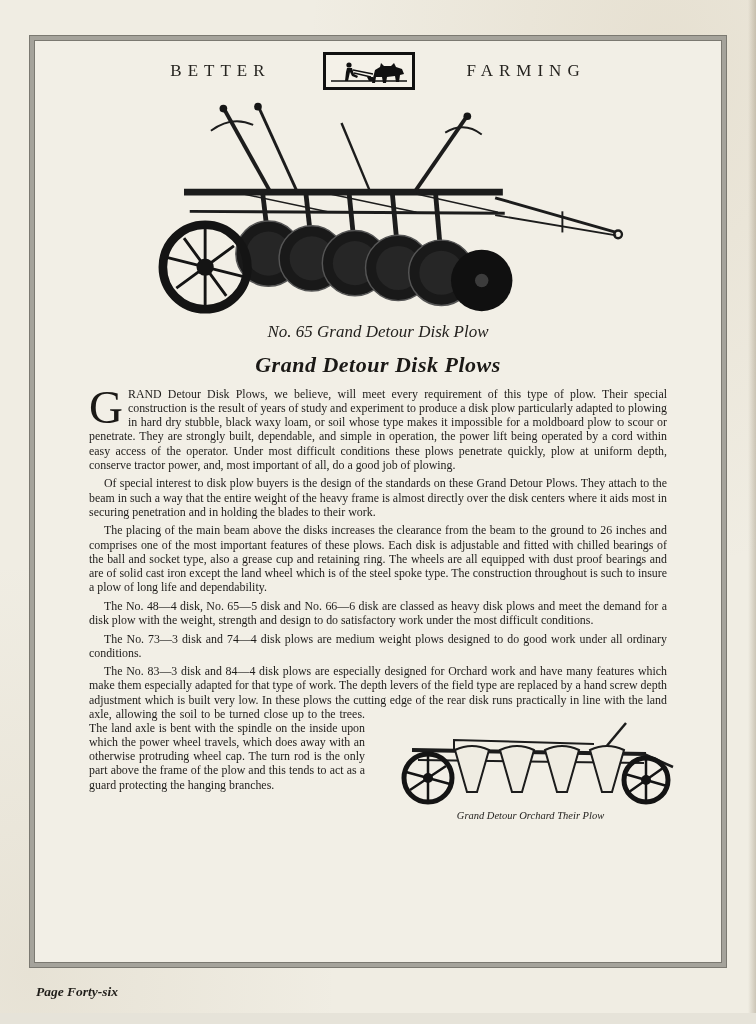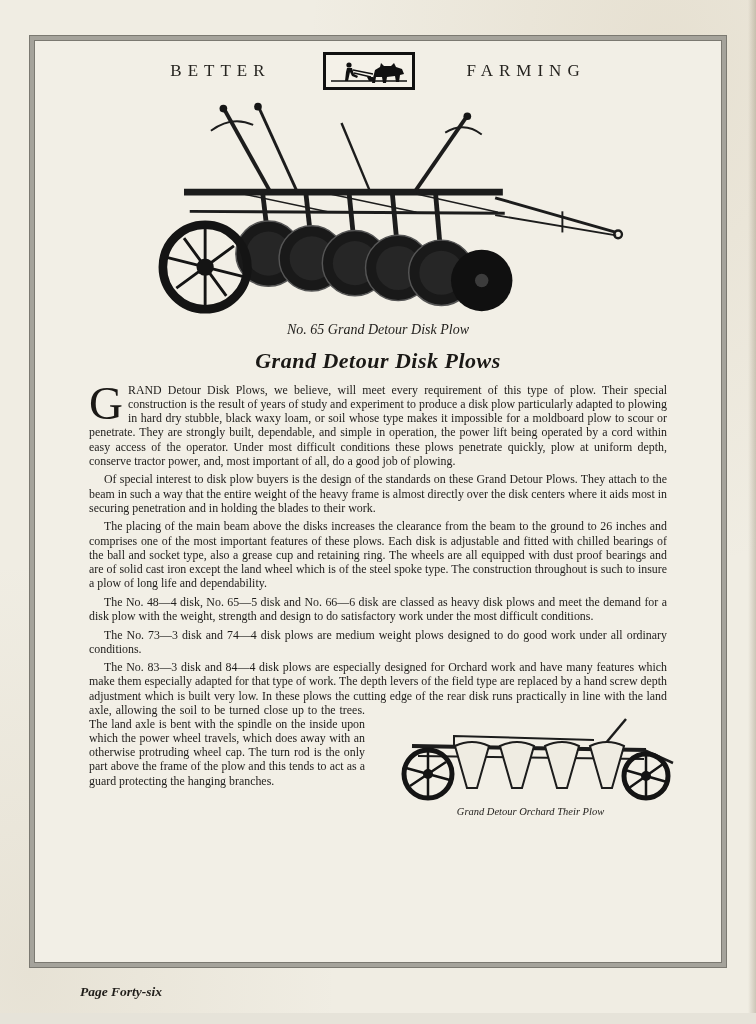--- a/index.html
+++ b/index.html
@@ -22,37 +22,37 @@
     position: absolute; left: 30px; right: 30px; top: 36px; bottom: 46px;
     border: 4px solid #a5a39b;
     box-shadow: 0 0 0 1px #7b7971, inset 0 0 0 1px #7b7971;
     background: #f2efe6;
   }
   .content { position: absolute; inset: 5px; padding: 5px 50px 0; overflow: hidden; }
   .masthead { display: flex; justify-content: center; align-items: center; gap: 52px; margin: 2px 0 4px; }
   .masthead .word { font-size: 17px; letter-spacing: 6px; color: #262420; }
   .logo-box { width: 92px; height: 38px; flex: 0 0 auto; }
   .figure-main { text-align: center; margin: 8px 0 0; }
-  .fig-caption { text-align: center; font-style: italic; font-size: 14px; margin-top: 2px; color: #24221f; }
+  .fig-caption { text-align: center; font-style: italic; font-size: 17px; margin-top: 2px; color: #24221f; }
   h1.title {
     text-align: center; font-style: italic; font-weight: bold;
     font-size: 22px; margin: 10px 0 9px; letter-spacing: .5px; color: #1b1916;
   }
   .body-text { font-size: 11.9px; line-height: 1.19; text-align: justify; }
   .para { margin: 0 0 4.5px; text-indent: 15px; }
   .para.first { text-indent: 0; }
   .dropcap {
     float: left; font-size: 47px; line-height: 34px;
     padding: 3px 5px 0 0; color: #1b1916;
   }
   .orchard-figure { float: right; width: 288px; margin: 3px 0 2px 14px; text-align: center; }
   .orchard-figure .fig-caption { font-size: 10.5px; margin-top: 1px; }
   .page-footer {
     position: absolute; left: 36px; bottom: 13px;
-    font-weight: bold; font-style: italic; font-size: 13.5px; color: #201e1a; margin-left: 44px;
+    font-weight: bold; font-style: italic; font-size: 13.5px; color: #201e1a;
   }
 </style>
 </head>
 <body>
 
 <div class="page">
 
   <div class="frame">
     <div class="content">
 

